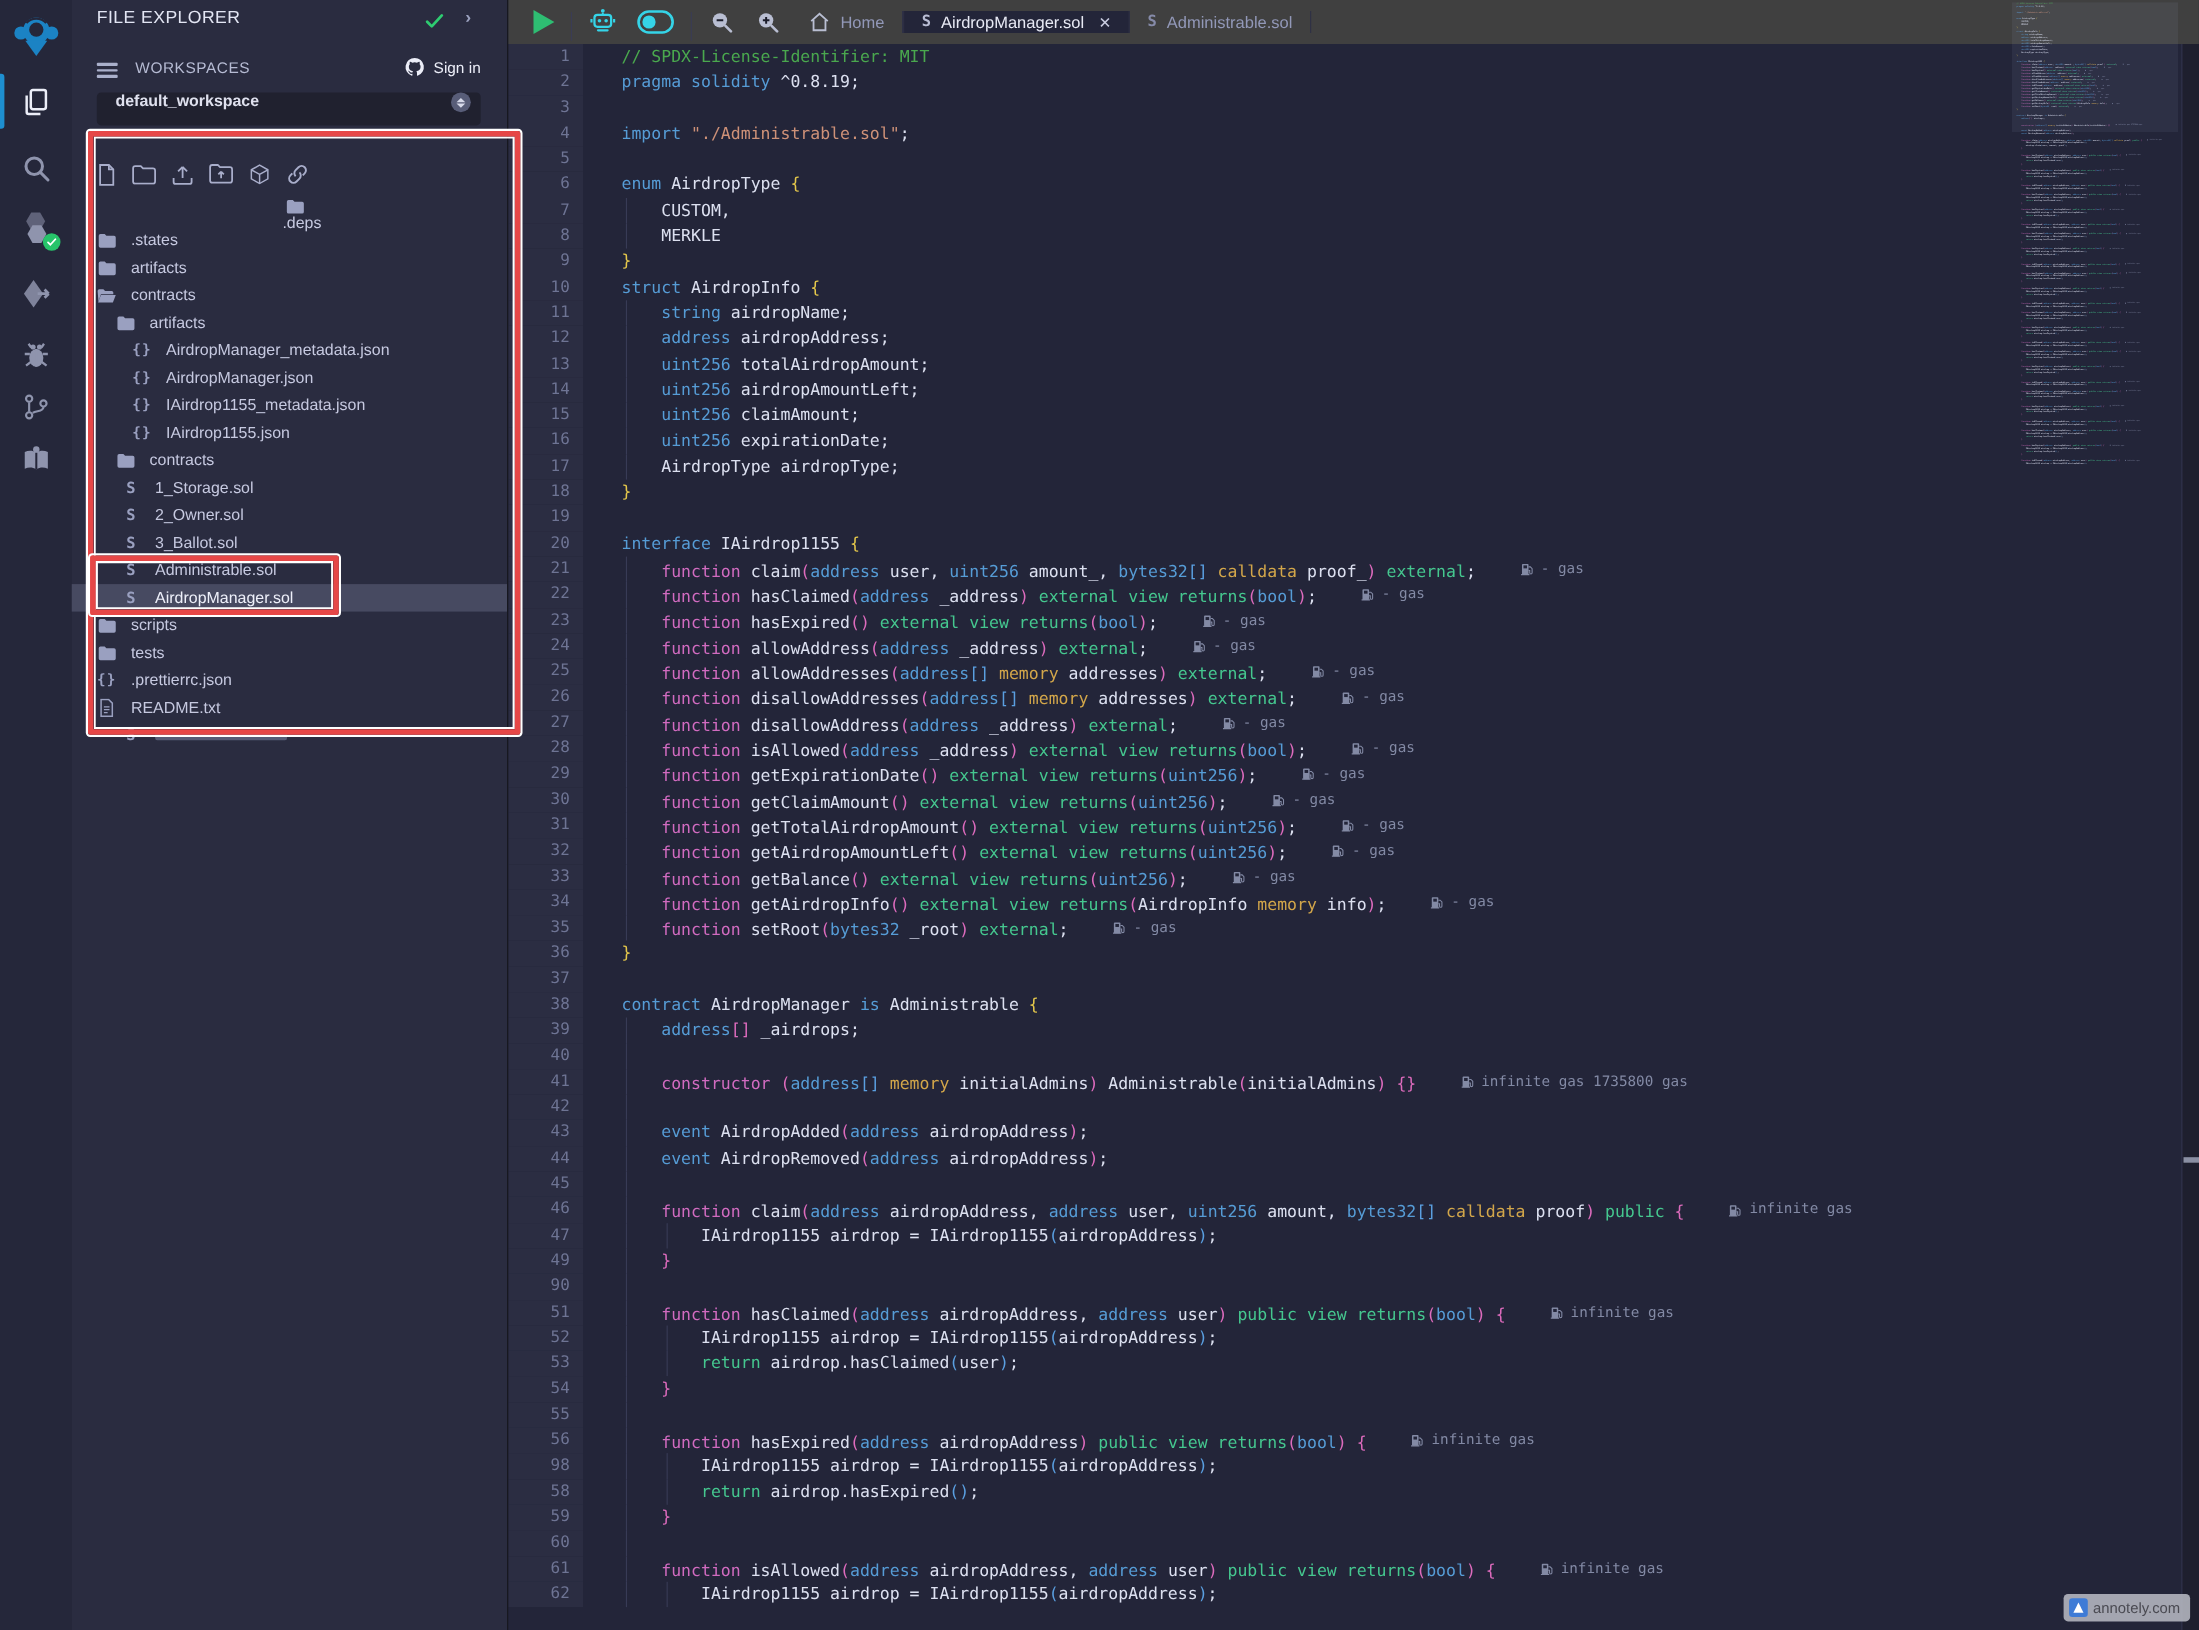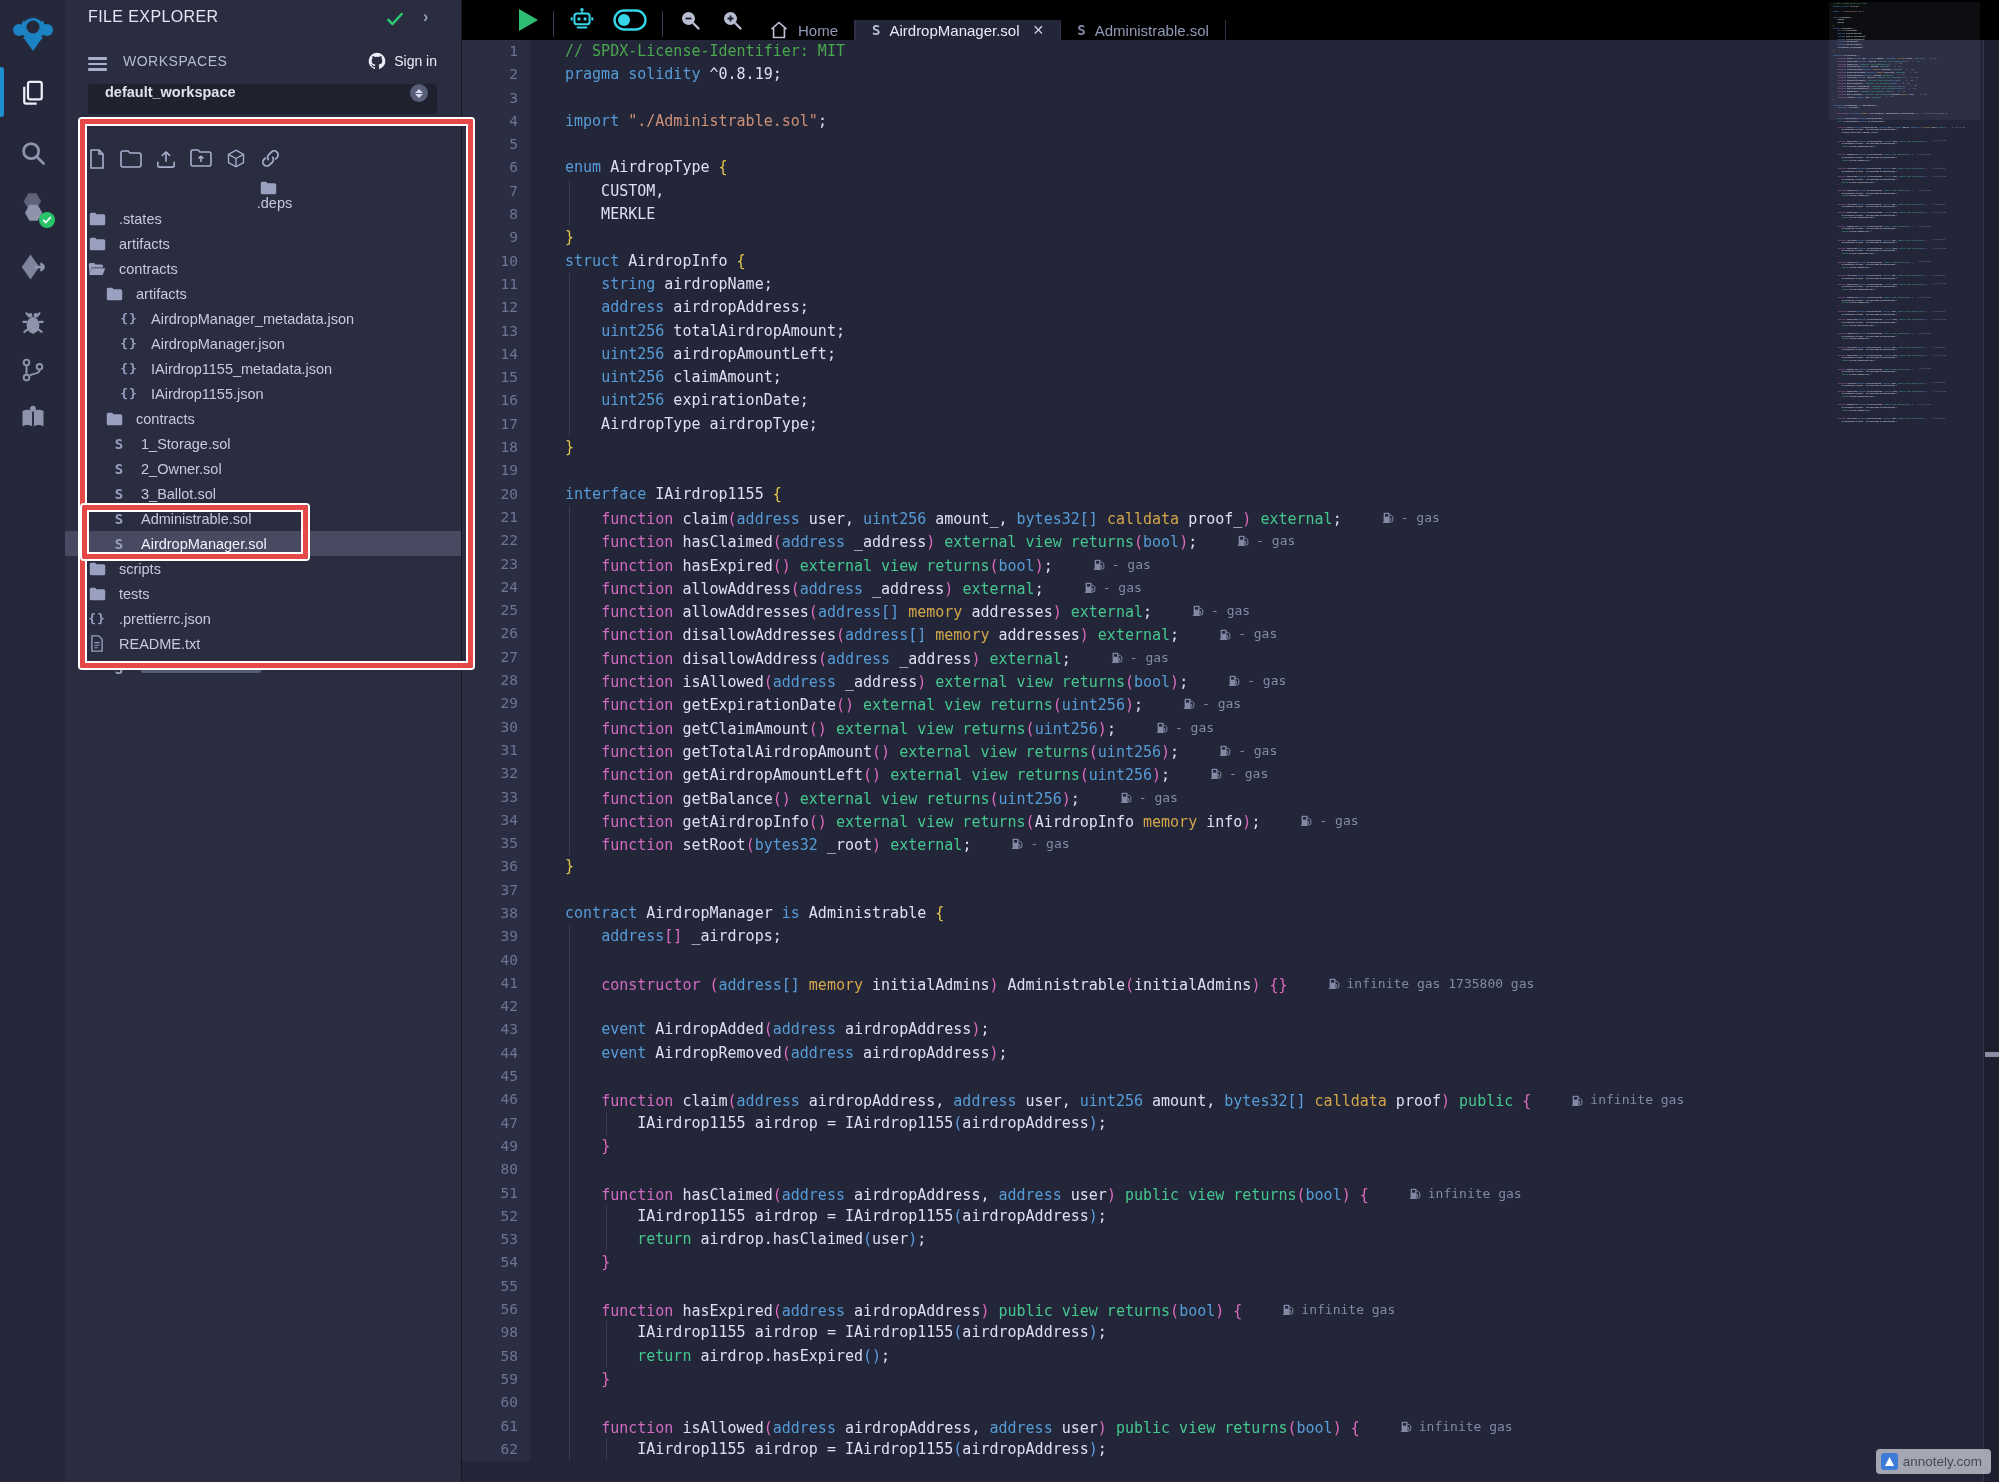--- a/index.html
+++ b/index.html
@@ -40,21 +40,21 @@
   .sol-icon{font-family:"DejaVu Sans Mono",monospace;color:#9aa0c0;font-size:14px;font-weight:700;}
   .smudge{width:120px;height:9px;background:#565b76;border-radius:2px;}
 
   
   .anno{position:absolute;border:5px solid #e64747;box-shadow:0 0 0 2px #ffffff, inset 0 0 0 2px #ffffff;z-index:10;pointer-events:none;border-radius:2px;}
   #anno-outer{left:80px;top:119px;width:393px;height:549px;}
   #anno-inner{left:82px;top:505px;width:226px;height:54px;}
 
   
   #editor{position:absolute;left:462px;top:0;right:0;bottom:0;background:#232539;}
-  #topbar{position:absolute;left:0;top:0;right:0;height:40px;background:#000000;display:flex;align-items:flex-end;padding-left:34px;}
+  #topbar{position:absolute;left:0;top:0;right:0;height:40px;background:#404040;display:flex;align-items:center;}
   .tb-btns{display:flex;align-items:center;padding-left:14px;}
   .tb-btn{display:flex;align-items:center;justify-content:center;height:40px;padding:0 9px;}
   .tb-sep{width:1px;height:26px;background:#3a3c55;margin:7px 6px 0 6px;}
   .play{width:0;height:0;border-top:11px solid transparent;border-bottom:11px solid transparent;border-left:19px solid #2ebd72;}
   .tab{display:flex;align-items:center;gap:9px;padding:0 16px;font-size:15px;color:#9298b8;border-right:1px solid #2e3045;}
   .tab.active{background:#232539;color:#e8eaf5;border-left:1px solid #2e3045;}
   .tab .close{font-size:14px;color:#c9cce0;margin-left:4px;}
   .tab .ticon-sol{font-family:"DejaVu Sans Mono",monospace;font-weight:700;font-size:14px;color:#b9bdd4;}
   .tab.dim .ticon-sol{color:#868ba9;}
 
@@ -579,21 +579,21 @@
       <div class="cl"><span class="ln">44</span><span class="lc g1"><span class="tk-w">    </span><span class="tk-k">event</span><span class="tk-w"> AirdropRemoved</span><span class="tk-p">(</span><span class="tk-k">address</span><span class="tk-w"> airdropAddress</span><span class="tk-p">)</span><span class="tk-w">;</span></span></div>
       <div class="cl"><span class="ln">45</span><span class="lc g1"></span></div>
       <div class="cl"><span class="ln">46</span><span class="lc g1"><span class="tk-w">    </span><span class="tk-f">function</span><span class="tk-w"> claim</span><span class="tk-p">(</span><span class="tk-k">address</span><span class="tk-w"> airdropAddress, </span><span class="tk-k">address</span><span class="tk-w"> user, </span><span class="tk-k">uint256</span><span class="tk-w"> amount, </span><span class="tk-k">bytes32</span><span class="tk-b">[]</span><span class="tk-w"> </span><span class="tk-t">calldata</span><span class="tk-w"> proof</span><span class="tk-p">)</span><span class="tk-w"> </span><span class="tk-gr">public</span><span class="tk-w"> </span><span class="tk-p">{</span><span class="gas"><span><svg width="13" height="13" viewBox="0 0 24 24">
                 <rect x="3" y="3" width="11" height="18" rx="1.5" fill="#838aa5"></rect>
                 <rect x="5.5" y="5.5" width="6" height="5" fill="#232539"></rect>
                 <path d="M14 8h3l3 3v7a2 2 0 1 1-4 0v-4h-2" fill="none" stroke="#838aa5" stroke-width="1.8"></path>
                 <path d="M1.5 21h14" stroke="#838aa5" stroke-width="2"></path>
               </svg></span><span>infinite gas</span></span></span></div>
       <div class="cl"><span class="ln">47</span><span class="lc g2"><span class="tk-w">        IAirdrop1155 airdrop = IAirdrop1155</span><span class="tk-b">(</span><span class="tk-w">airdropAddress</span><span class="tk-b">)</span><span class="tk-w">;</span></span></div>
       <div class="cl"><span class="ln">49</span><span class="lc g1"><span class="tk-w">    </span><span class="tk-p">}</span></span></div>
-      <div class="cl"><span class="ln">80</span><span class="lc g1"></span></div>
+      <div class="cl"><span class="ln">90</span><span class="lc g1"></span></div>
       <div class="cl"><span class="ln">51</span><span class="lc g1"><span class="tk-w">    </span><span class="tk-f">function</span><span class="tk-w"> hasClaimed</span><span class="tk-p">(</span><span class="tk-k">address</span><span class="tk-w"> airdropAddress, </span><span class="tk-k">address</span><span class="tk-w"> user</span><span class="tk-p">)</span><span class="tk-w"> </span><span class="tk-gr">public view returns</span><span class="tk-p">(</span><span class="tk-k">bool</span><span class="tk-p">)</span><span class="tk-w"> </span><span class="tk-p">{</span><span class="gas"><span><svg width="13" height="13" viewBox="0 0 24 24">
                 <rect x="3" y="3" width="11" height="18" rx="1.5" fill="#838aa5"></rect>
                 <rect x="5.5" y="5.5" width="6" height="5" fill="#232539"></rect>
                 <path d="M14 8h3l3 3v7a2 2 0 1 1-4 0v-4h-2" fill="none" stroke="#838aa5" stroke-width="1.8"></path>
                 <path d="M1.5 21h14" stroke="#838aa5" stroke-width="2"></path>
               </svg></span><span>infinite gas</span></span></span></div>
       <div class="cl"><span class="ln">52</span><span class="lc g2"><span class="tk-w">        IAirdrop1155 airdrop = IAirdrop1155</span><span class="tk-b">(</span><span class="tk-w">airdropAddress</span><span class="tk-b">)</span><span class="tk-w">;</span></span></div>
       <div class="cl"><span class="ln">53</span><span class="lc g2"><span class="tk-w">        </span><span class="tk-gr">return</span><span class="tk-w"> airdrop.hasClaimed</span><span class="tk-b">(</span><span class="tk-w">user</span><span class="tk-b">)</span><span class="tk-w">;</span></span></div>
       <div class="cl"><span class="ln">54</span><span class="lc g1"><span class="tk-w">    </span><span class="tk-p">}</span></span></div>
       <div class="cl"><span class="ln">55</span><span class="lc g1"></span></div>

